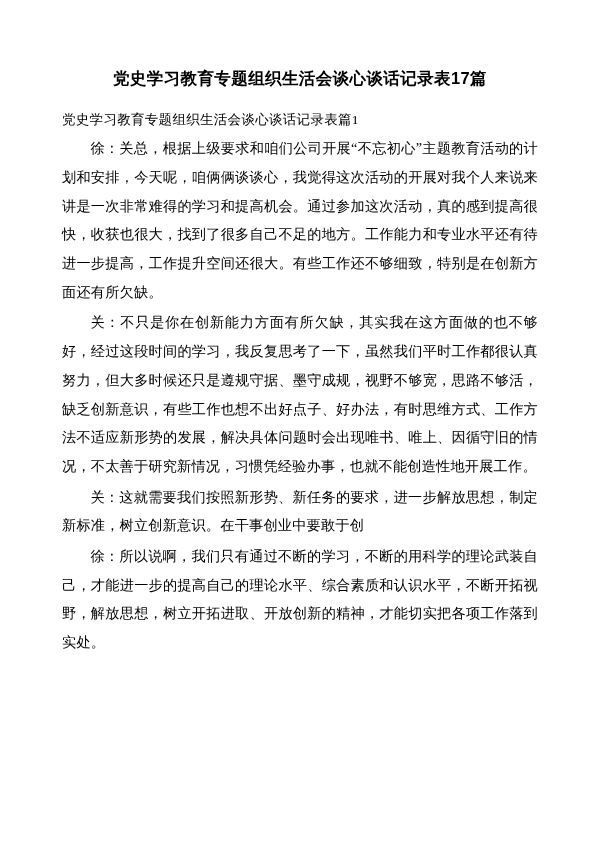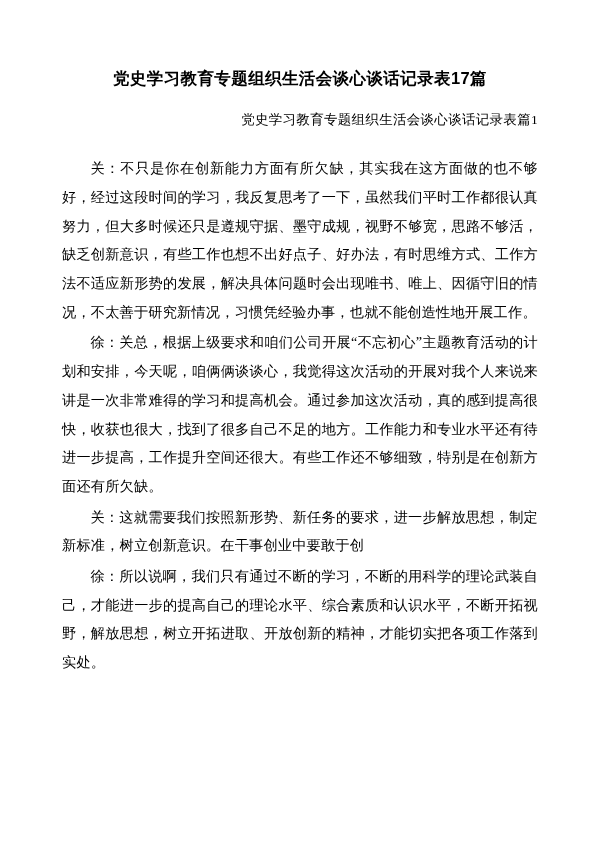--- a/index.html
+++ b/index.html
@@ -28,24 +28,24 @@
     font-size: 16.5px;
     text-align: center;
     letter-spacing: 0.4px;
     line-height: 1.5;
     margin: 10px 0 18px 0;
     color: #000;
   }
   .doc-subtitle {
     font-family: "Liberation Serif", serif;
     font-size: 13.5px;
-    text-align: right;
+    text-align: left;
     letter-spacing: 0.3px;
     line-height: 1.6;
-    margin: 0 0 24px 0;
+    margin: 0 0 4px 0;
     color: #000;
   }
   .para {
     font-size: 14.2px;
     line-height: 2.02;
     text-align: justify;
     text-justify: inter-ideograph;
     text-indent: 2em;
     margin: 0 0 2px 0;
     letter-spacing: 0.2px;
@@ -58,19 +58,19 @@
 </head>
 <body>
 
 <div class="page">
 
   <h1 class="doc-title">党史学习教育专题组织生活会谈心谈话记录表17篇</h1>
 
   <div class="doc-subtitle">党史学习教育专题组织生活会谈心谈话记录表篇1</div>
 
   <div class="content">
+    <p class="para">徐：关总，根据上级要求和咱们公司开展“不忘初心”主题教育活动的计划和安排，今天呢，咱俩俩谈谈心，我觉得这次活动的开展对我个人来说来讲是一次非常难得的学习和提高机会。通过参加这次活动，真的感到提高很快，收获也很大，找到了很多自己不足的地方。工作能力和专业水平还有待进一步提高，工作提升空间还很大。有些工作还不够细致，特别是在创新方面还有所欠缺。</p>
     <p class="para">关：不只是你在创新能力方面有所欠缺，其实我在这方面做的也不够好，经过这段时间的学习，我反复思考了一下，虽然我们平时工作都很认真努力，但大多时候还只是遵规守据、墨守成规，视野不够宽，思路不够活，缺乏创新意识，有些工作也想不出好点子、好办法，有时思维方式、工作方法不适应新形势的发展，解决具体问题时会出现唯书、唯上、因循守旧的情况，不太善于研究新情况，习惯凭经验办事，也就不能创造性地开展工作。</p>
-    <p class="para">徐：关总，根据上级要求和咱们公司开展“不忘初心”主题教育活动的计划和安排，今天呢，咱俩俩谈谈心，我觉得这次活动的开展对我个人来说来讲是一次非常难得的学习和提高机会。通过参加这次活动，真的感到提高很快，收获也很大，找到了很多自己不足的地方。工作能力和专业水平还有待进一步提高，工作提升空间还很大。有些工作还不够细致，特别是在创新方面还有所欠缺。</p>
     <p class="para">关：这就需要我们按照新形势、新任务的要求，进一步解放思想，制定新标准，树立创新意识。在干事创业中要敢于创</p>
     <p class="para">徐：所以说啊，我们只有通过不断的学习，不断的用科学的理论武装自己，才能进一步的提高自己的理论水平、综合素质和认识水平，不断开拓视野，解放思想，树立开拓进取、开放创新的精神，才能切实把各项工作落到实处。</p>
   </div>
 
 </div>
 
 </body></html>

